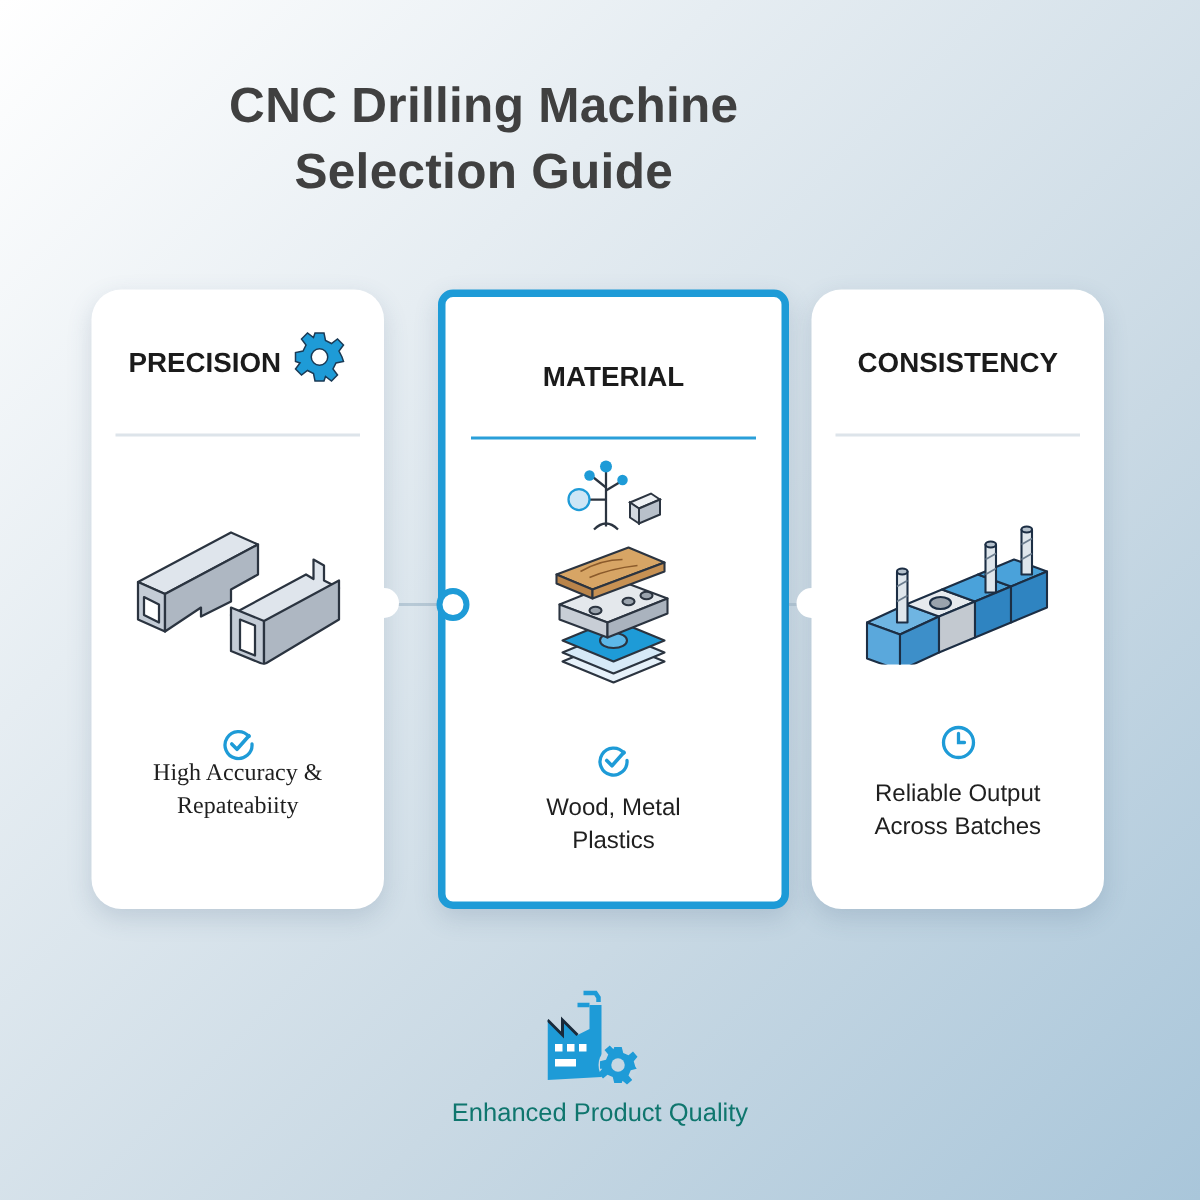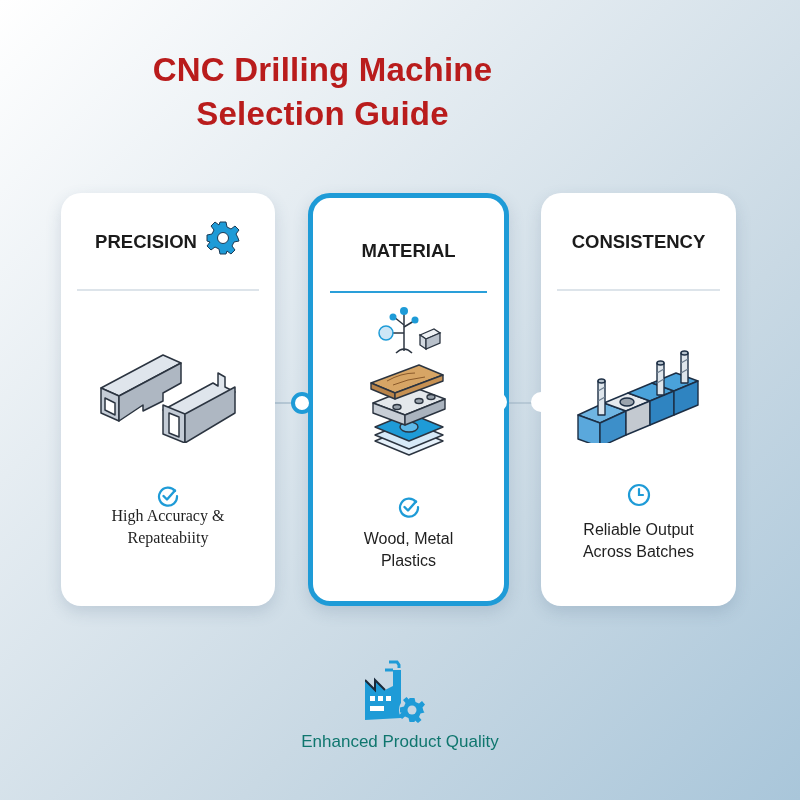--- a/index.html
+++ b/index.html
@@ -4,31 +4,31 @@
 <style>
   html, body { margin:0; padding:0; }
   body {
     width:800px; height:800px; overflow:hidden; position:relative;
     background: linear-gradient(135deg, #ffffff 0%, #e6edf2 30%, #c9d9e4 65%, #a9c6da 100%);
     font-family: "Liberation Sans", sans-serif;
     color:#1a1a1a;
   }
   .title {
     position:absolute; left:0; top:48px; width:645px; text-align:center;
-    font-weight:700; font-size:33px; line-height:44px; color:#b91c1c;
+    font-weight:700; font-size:33px; line-height:44px; color:#404040;
     letter-spacing:0.2px;
   }
   .title span { display:block; }
   .card {
     position:absolute; top:193px; height:413px; background:#fff;
     border-radius:20px; box-sizing:border-box;
     box-shadow: 0 6px 16px rgba(60,90,120,0.18);
   }
-  .card.left { left:61px; width:214px; }
-  .card.mid { left:308px; width:201px; border:5px solid #1e9bd7; border-radius:22px; }
+  .card.left { left:61px; width:195px; }
+  .card.mid { left:292px; width:234px; border:5px solid #1e9bd7; border-radius:10px; }
   .card.right { left:541px; width:195px;padding-left:45px; }
   .card-head {
     position:absolute; left:0; right:0; top:0; height:96px;
     display:flex; align-items:center; justify-content:center; gap:8px;
     font-weight:700; font-size:18.5px; color:#1b1b1b; text-align:center; line-height:25px;
   }
   .card.mid .card-head { top:22px; height:60px; flex-direction:column; gap:0; }
   .divider { position:absolute; left:16px; right:16px; top:96px; height:2px; background:#dde4ea; }
   .card.mid .divider { left:17px; right:17px; top:93px; background:#2a9fd9; }
   .illus { position:absolute; left:0; right:0; display:flex; justify-content:center; }

